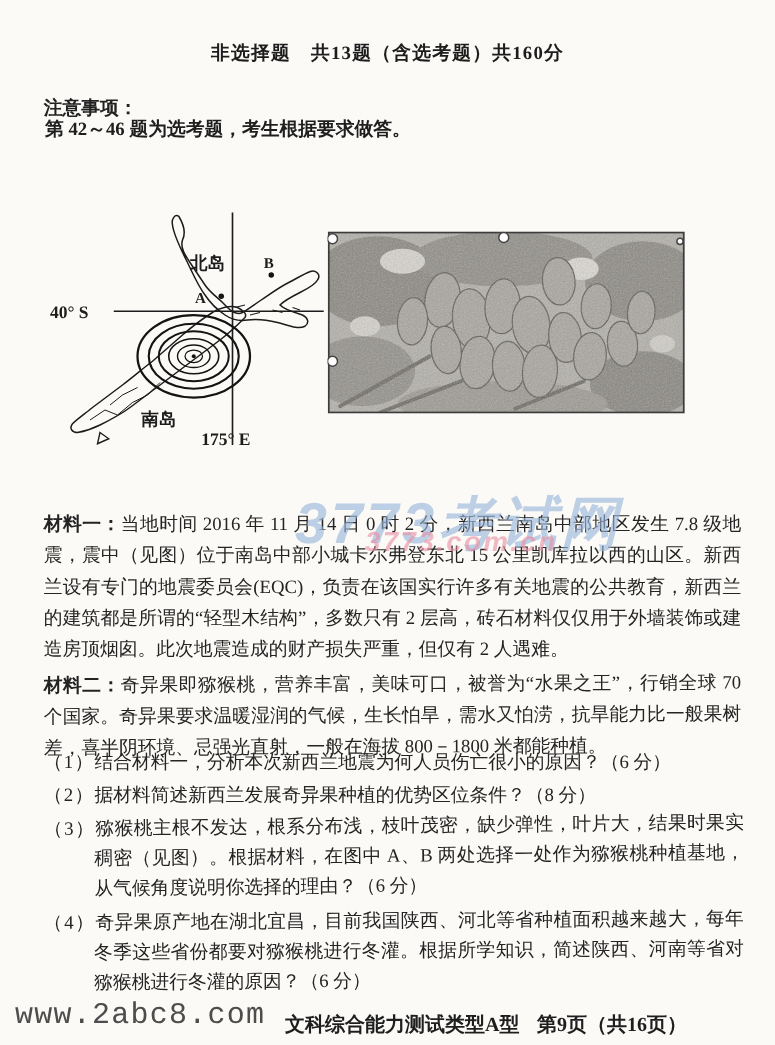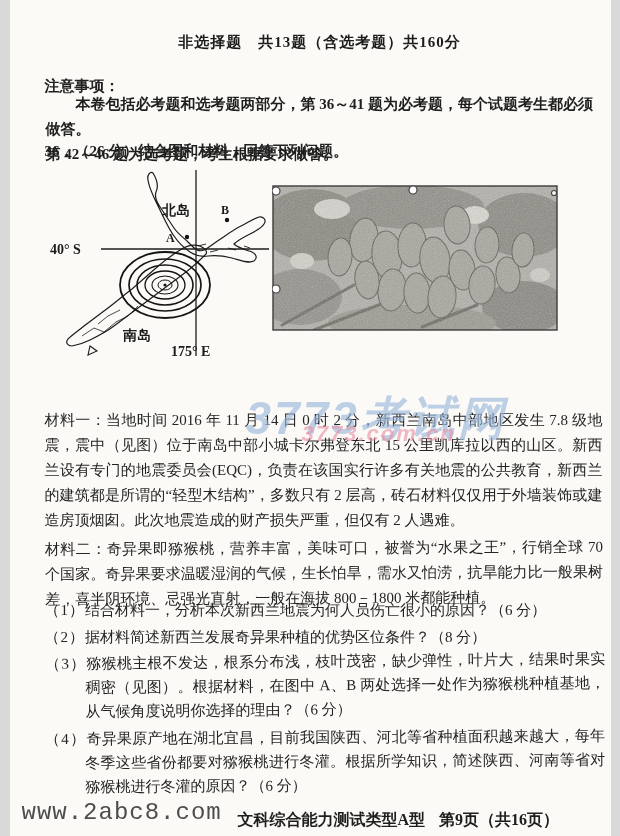--- a/index.html
+++ b/index.html
@@ -1,41 +1,40 @@
 <!DOCTYPE html>
 <html><head>
 <meta charset="utf-8">
 <style>
   html,body { margin:0; padding:0; background:#d9d9d9; }
   .sheet {
-    position:relative; width:560px; height:836px; margin:0 auto;
+    position:relative; width:620px; height:836px; margin:0 auto;
     background:#fbfaf7; overflow:hidden;
     font-family:"Liberation Serif","DejaVu Serif",serif;
     color:#222;
-    padding-left:41px;
   }
   .title {
     position:absolute; top:33px; left:0; width:620px; text-align:center;
     font-size:15px; font-weight:bold; letter-spacing:1px; color:#1c1c1c;
   }
   .notice-label { position:absolute; top:61px; left:35px; font-size:15px; font-weight:bold;margin-top:16px; }
   .notice { position:absolute; top:92px; left:36px; width:556px; font-size:15px;
             line-height:25px; font-weight:bold; color:#1e1e1e; }
   .notice .l1 { text-indent:2em; }
   .q36 { position:absolute; top:142px; left:35px; font-size:15px; font-weight:bold; }
 
   .map-fig { position:absolute; left:28px; top:158px; width:235px; height:207px;text-align:center; }
   .map-fig svg { display:block; }
   .photo-fig { position:absolute; left:262px; top:185px; width:286px; height:146px; }
 
   .para { position:absolute; left:35px; width:558px; font-size:15px; line-height:25px;
           text-align:justify; color:#242424; }
   .m1 { top:393px; }
   .m2 { top:521px; transform:rotate(-0.25deg); }
-  .mlabel { font-weight:normal; }
+  .mlabel { font-weight:bold; }
 
   .questions { position:absolute; left:35px; top:598px; width:560px; }
   .q { font-size:15px; line-height:24px; margin-bottom:3px; padding-left:40px;
        text-indent:-40px; text-align:justify; color:#242424; }
   .q .qnum { letter-spacing:1px; }
   .tilt-a { transform:rotate(-0.55deg); transform-origin:left top; }
   .tilt-b { transform:rotate(-0.35deg); transform-origin:left top; }
 
   .wm-blue {
     position:absolute; left:236px; top:388px; z-index:6; pointer-events:none;
@@ -61,24 +60,22 @@
   svg text { font-family:"Liberation Serif","DejaVu Serif",serif; fill:#1c1c1c; }
 </style>
 </head>
 <body>
 
 <div class="sheet">
 
   <div class="title">非选择题　共13题（含选考题）共160分</div>
   <div class="notice-label">注意事项：</div>
   <div class="notice">
-    <div class="l1">本卷包括必考题和选考题两部分，第 36～41 题为必考题，每个试题考生都必须做答。</div>
     <div class="l2">第 42～46 题为选考题，考生根据要求做答。</div>
   </div>
-  <div class="q36">36．（26 分）结合图和材料，回答下列问题。</div>
 
   <div class="map-fig">
     <svg width="235" height="207" viewBox="0 0 235 207" xmlns="http://www.w3.org/2000/svg">
 
       <line x1="158" y1="12" x2="158" y2="198" stroke="#1c1c1c" stroke-width="1.3"></line>
       <line x1="63" y1="91" x2="231" y2="91" stroke="#1c1c1c" stroke-width="1.3"></line>
 
       <path fill="none" stroke="#1c1c1c" stroke-width="1.2" d="M115,15 C118,20 121,28 118,34 C116,40 120,46 124,52 C128,58 132,64 136,70 C140,76 146,80 150,84 L154,88 C158,92 162,94 166,92 C170,90 175,86 181,82 C187,78 195,72 203,68 C209,65 215,61 221,59 C225,58 229,62 226,66 C224,70 218,73 212,76 C206,79 200,82 196,86 C200,90 208,92 214,94 C218,96 220,100 216,103 C210,106 202,102 194,100 C186,98 178,97 170,98 C164,99 158,98 152,94 C146,90 140,84 136,78 C130,70 126,60 121,50 C116,40 111,30 110,22 C109,17 112,13 115,15 Z"></path>
       <path fill="none" stroke="#1c1c1c" stroke-width="0.9" d="M160,88 L168,86 M172,94 L180,92 M190,90 L198,92 M206,88 L212,90"></path>
 

